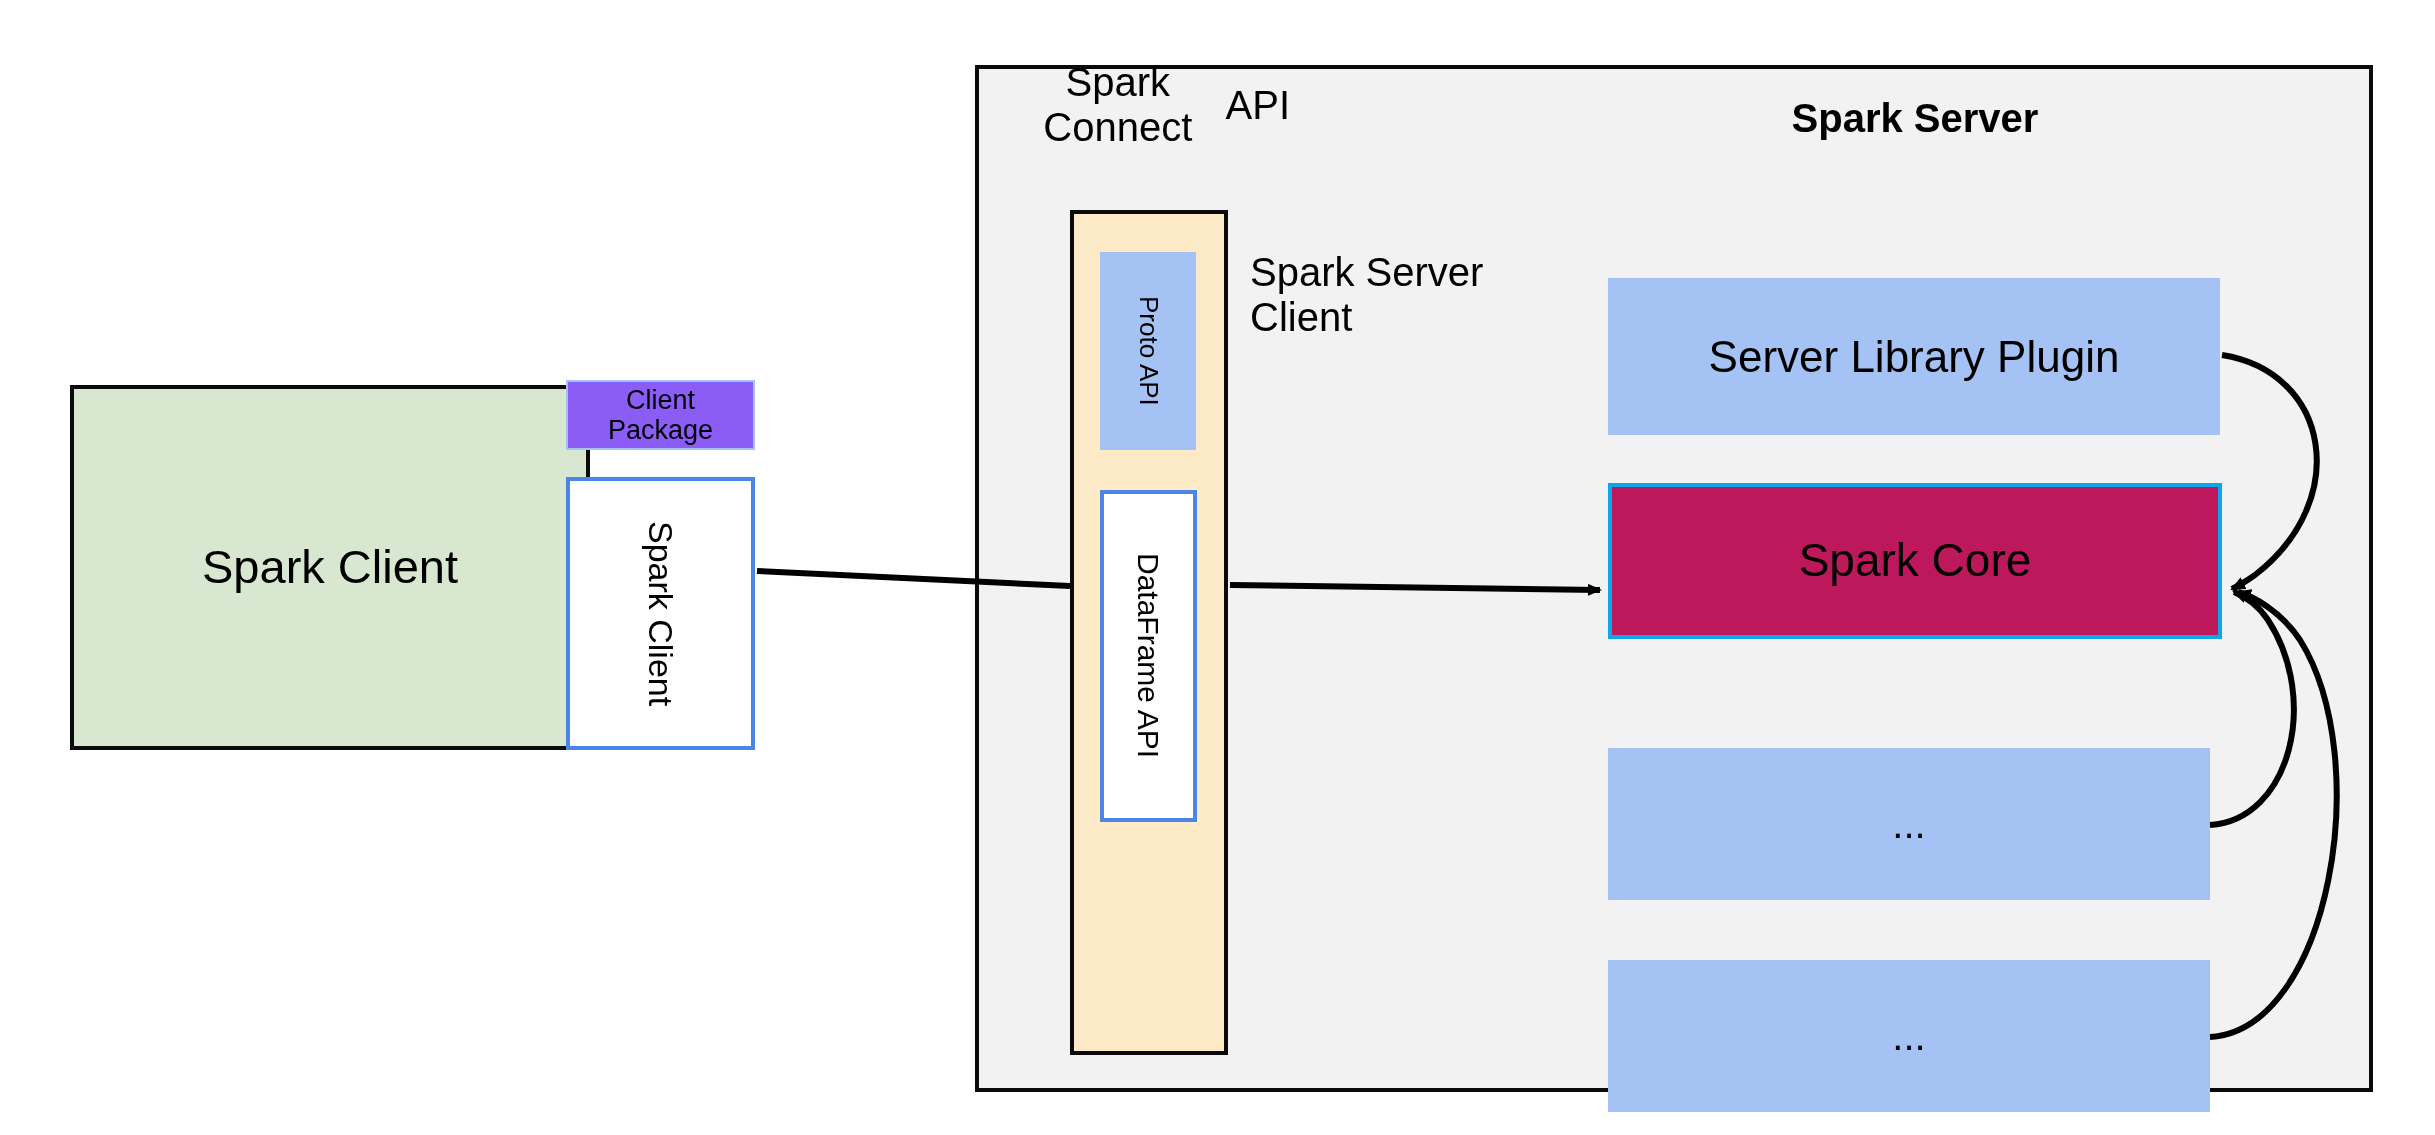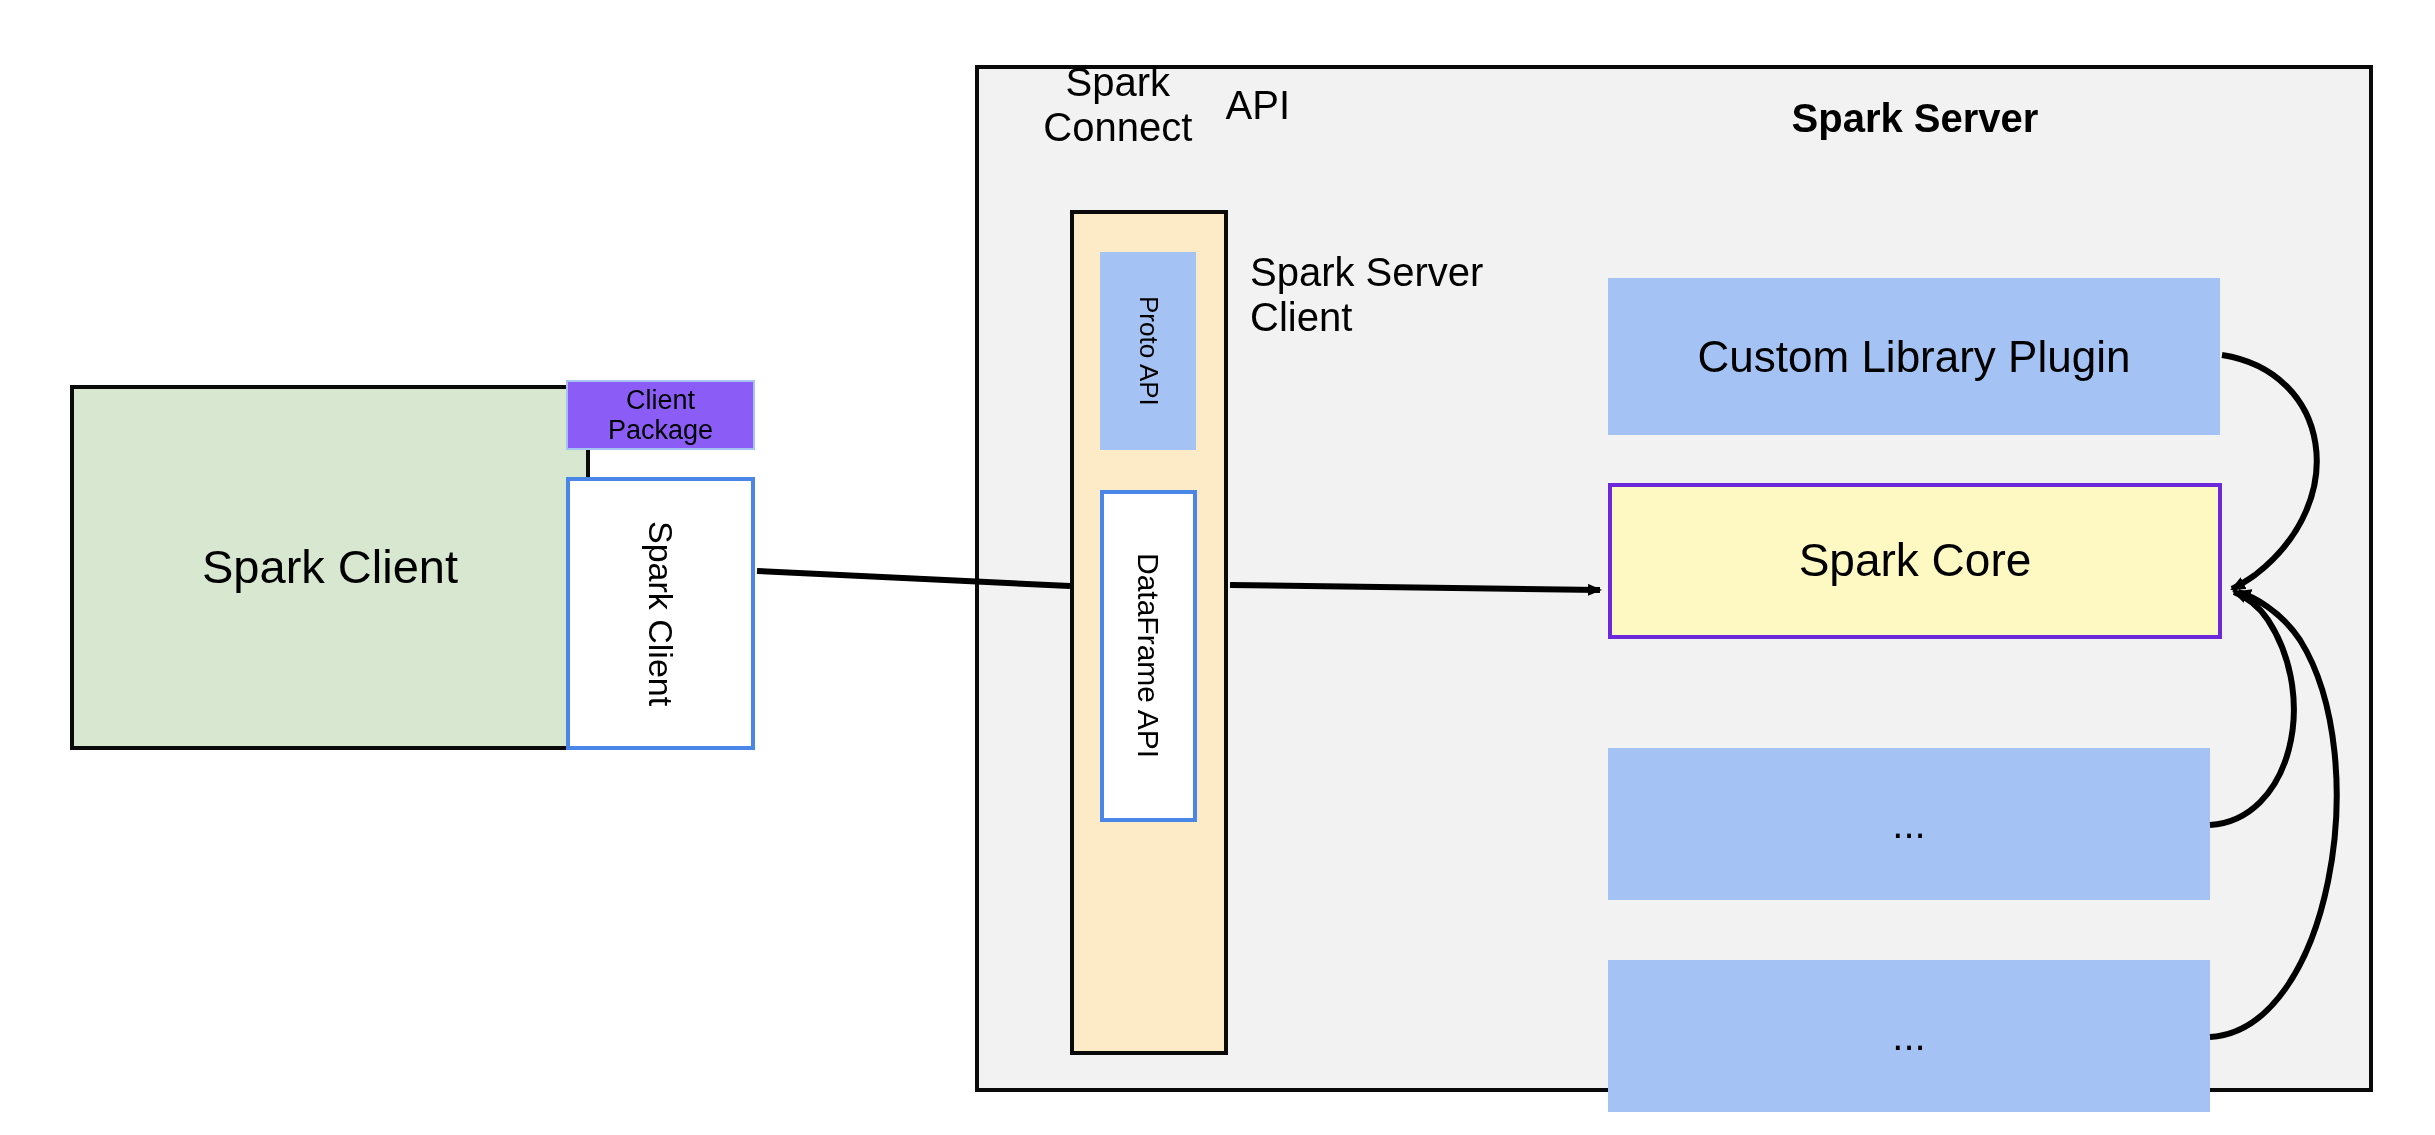--- a/index.html
+++ b/index.html
@@ -36,21 +36,21 @@
   #proto-api{left:1100px;top:252px;width:96px;height:198px;
       background:#a4c2f4;font-size:26px;z-index:6;}
   #dataframe-api{left:1100px;top:490px;width:97px;height:332px;
       background:#ffffff;border:4px solid #4a86e8;font-size:30px;z-index:6;}
   .vtext{writing-mode:vertical-rl;text-orientation:mixed;white-space:nowrap;}
 
   
   #custom-library-plugin{left:1608px;top:278px;width:612px;height:157px;
       background:#a4c2f4;font-size:44px;z-index:4;}
   #spark-core{left:1608px;top:483px;width:614px;height:156px;
-      background:#fef9c3;border:4px solid #6d28d9;font-size:46px;z-index:4;}
+      background:#be185d;border:4px solid #0ea5e9;font-size:46px;z-index:4;}
   #etc-1{left:1608px;top:748px;width:602px;height:152px;
       background:#a4c2f4;font-size:40px;z-index:4;}
   #etc-2{left:1608px;top:960px;width:602px;height:152px;
       background:#a4c2f4;font-size:40px;z-index:4;}
 
   #edges{position:absolute;left:0;top:0;width:2435px;height:1135px;z-index:8;
       pointer-events:none;}
 </style>
 </head>
 <body>
@@ -74,21 +74,21 @@
   <div class="box" id="connect-column"></div>
 
   <div class="box" id="proto-api">
     <span class="vtext">Proto API</span>
   </div>
 
   <div class="box" id="dataframe-api">
     <span class="vtext">DataFrame API</span>
   </div>
 
-  <div class="box" id="custom-library-plugin">Custom Library Plugin</div>
+  <div class="box" id="custom-library-plugin">Server Library Plugin</div>
 
   <div class="box" id="spark-core">Spark Core</div>
 
   <div class="box" id="etc-1">...</div>
 
   <div class="box" id="etc-2">...</div>
 
   <div class="box" id="client-app">
     <div>
       <div>Spark Client</div>

